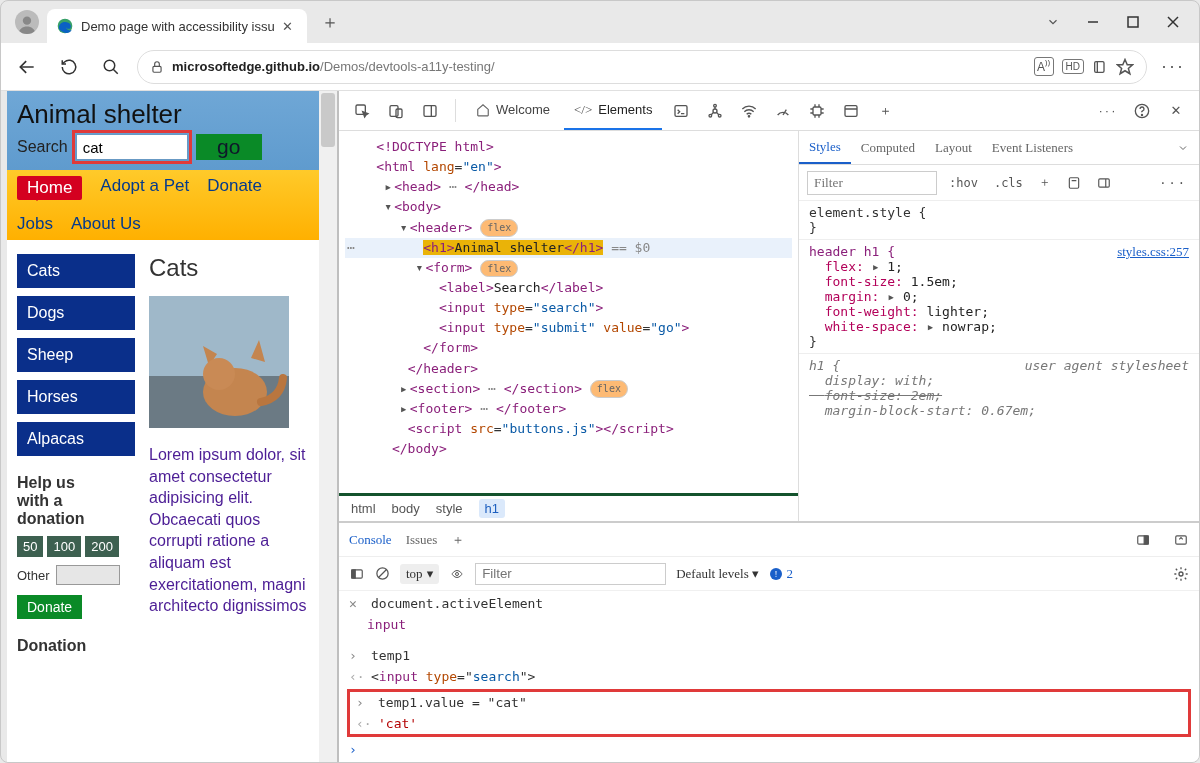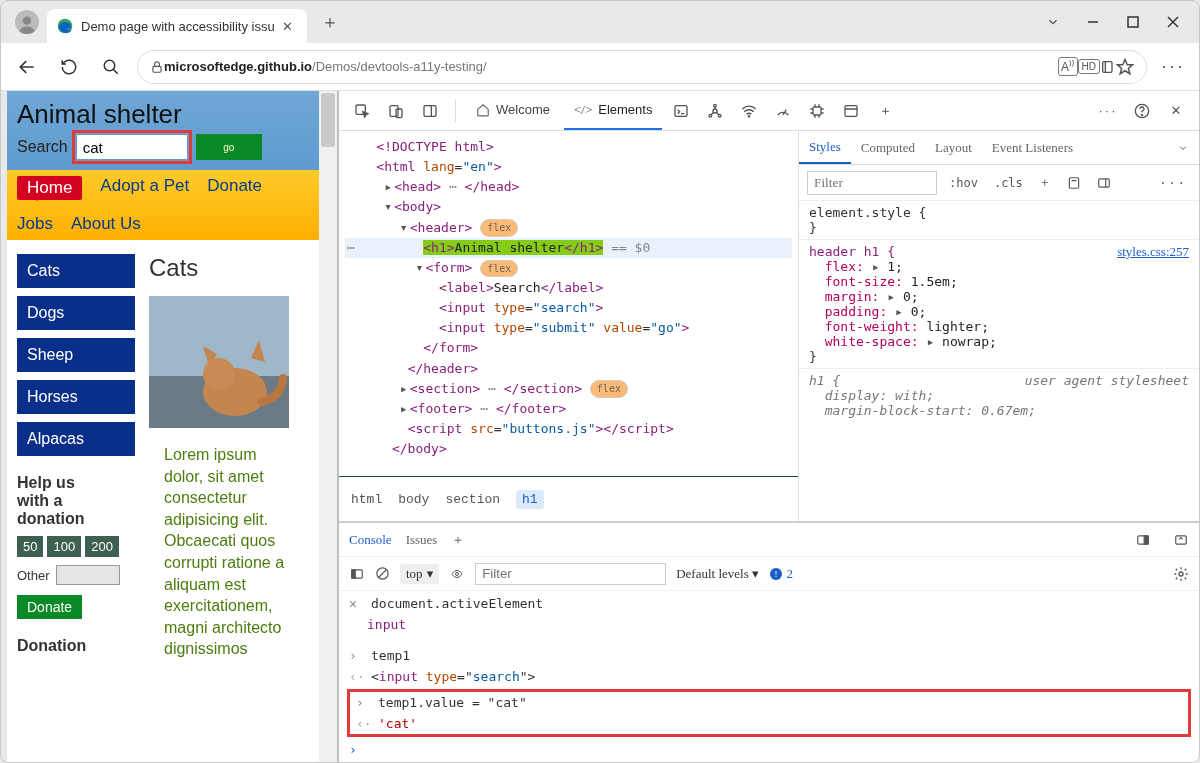--- a/index.html
+++ b/index.html
@@ -13,78 +13,78 @@
   .tab .favicon { margin-right:8px; }
   .tab .tabtitle { flex:1; white-space:nowrap; overflow:hidden; text-overflow:ellipsis; color:#333; }
   .tab .close { color:#555; padding:0 4px; }
   .newtab { width:34px; height:34px; display:flex; align-items:center; justify-content:center; color:#555; font-size:18px; margin-left:6px; }
   .spacer { flex:1; }
   .winbtn { width:40px; height:34px; display:flex; align-items:center; justify-content:center; color:#333; }
 
   
   .toolbar { height:48px; background:#fff; display:flex; align-items:center; padding:0 10px; gap:10px; border-bottom:1px solid #e0e0e0; }
   .tbtn { width:32px; height:32px; display:flex; align-items:center; justify-content:center; color:#555; border-radius:4px; }
-  .addr { flex:1; height:34px; border:1px solid #ddd; border-radius:17px; background:#fff; display:flex; align-items:center; padding:0 12px; }
+  .addr { flex:1; height:34px; border:1px solid #ddd; border-radius:17px; background:#fff; display:flex; align-items:center; padding:0 12px; gap:8px; }
   .addr .domain { font-weight:600; color:#222; }
   .addr .path { color:#777; }
 
   
   .content { flex:1; display:flex; min-height:0;padding-left:6px; }
 
   
   .page-wrap { width:330px; display:flex; }
   .page { width:312px; background:#fff; overflow:hidden; position:relative; font-family: Arial, sans-serif; }
   .page-scroll { width:18px; background:#f0f0f0; display:flex; flex-direction:column; align-items:center; }
   .page-scroll .thumb { width:14px; height:54px; background:#c9c9c9; border-radius:3px; margin-top:2px; }
   .page header { background:linear-gradient(#6fa7d6,#5f9bce); padding:6px 10px 10px 10px; color:#111; }
   .page header h1 { margin:2px 0 4px 0; font-weight:300; font-size:26px; color:#111; }
   .sf-row { display:flex; align-items:center; gap:8px; }
   .sf-row label { font-size:16px; color:#222; }
   .sf-row .searchbox { position:relative; }
   .sf-row input[type=text] { width:112px; height:26px; padding:2px 6px; font-size:15px; border:1px solid #6899c4; background:#fff; }
   .sf-hl { position:absolute; top:-4px; left:-4px; right:-4px; bottom:-4px; border:3px solid #e03a3a; pointer-events:none; }
-  .gobtn { background:#0a8a27; color:#fef9c3; border:none; height:26px; width:66px; font-size:10px; }
+  .gobtn { background:#0a8a27; color:#0f172a; border:none; height:26px; width:66px; font-size:21px; }
   .navbar { background:linear-gradient(#ffca2a,#ffb000); padding:6px 10px; display:flex; flex-wrap:wrap; gap:14px 18px; font-size:17px; color:#053a8c; }
   .navbar .home { background:#d40020; color:#fff; padding:2px 10px; border-radius:2px; position:relative; }
   .navbar .home::after { content:""; position:absolute; left:14px; bottom:-7px; border:6px solid transparent; border-top-color:#d40020; }
   .page-body { display:flex; padding:14px 10px 10px 10px; gap:14px; }
   .side { width:118px; }
   .side a.btn { display:block; background:#0a2f8a; color:#fff; padding:8px 10px; margin-bottom:8px; font-size:16px; }
   .side h3 { font-size:16px; margin:18px 0 8px 0; }
   .chiprow { display:flex; gap:4px; }
   .chip { background:#3d6050; color:#fff; padding:3px 6px; font-size:13px; }
   .otherrow { display:flex; align-items:center; gap:6px; margin-top:8px; font-size:13px; }
   .otherrow input { height:20px; width:64px; border:1px solid #999; background:#e6e6e6; }
   .donatebtn { margin-top:10px; padding:4px 10px; background:#0a8a27; color:#fff; border:none; font-size:14px; }
   .main { flex:1; }
   .main h2 { font-size:24px; margin:0 0 14px 0; font-weight:400; color:#333; }
   .catimg { width:140px; height:132px; background:#5e7c8c; display:flex; align-items:flex-end; justify-content:center; overflow:hidden; margin-bottom:16px; }
-  .main p { font-size:16px; line-height:1.35; color:#4d7c0f; margin:15px; }
+  .main p { font-size:16px; line-height:1.35; color:#4c1d95; margin:0; }
 
   
   .devtools { flex:1; display:flex; flex-direction:column; background:#fff; border-left:2px solid #bfbfbf; min-width:0; }
   .dt-top { height:40px; border-bottom:1px solid #ddd; display:flex; align-items:stretch; padding:0 8px; gap:4px; }
   .dt-ic { width:30px; display:flex; align-items:center; justify-content:center; color:#555; }
   .dt-tab { display:flex; align-items:center; padding:0 10px; gap:6px; color:#444; border-bottom:2px solid transparent; }
   .dt-tab.active { border-bottom:2px solid #1a73e8; color:#222; }
   .dt-row { flex:1; display:flex; min-height:0; }
 
   
   .dom { flex:1; min-width:0; display:flex; flex-direction:column; border-right:1px solid #ddd; }
   .dom-body { flex:1; overflow:hidden; font-family: Consolas, monospace; font-size:13px; padding:6px 6px 0 6px; line-height:1.55; }
   .ln { white-space:pre; }
   .twist { color:#555; display:inline-block; width:10px; }
   .tg { color:#8a1f7a; } .attn { color:#b34700; } .attv { color:#0a5aa6; } .txc { color:#222; }
   .dim { color:#888; }
   .pill { display:inline-block; background:#fdba74; border:1px solid #ccc; border-radius:9px; padding:0 6px; font-size:10px; color:#666; vertical-align:middle; }
   .hl-line { background:#e9f1fb; }
-  .hl-tag { background:#84cc16; }
+  .hl-tag { background:#eab308; }
   .ln .dots { position:absolute; left:2px; color:#888; }
   .dom .ln.rel { position:relative; }
-  .bc { height:45px; border-top:1px solid #14532d; display:flex; align-items:center; padding:0 12px; gap:16px; font-size:13px; color:#555;font-family:Liberation Mono, monospace; }
+  .bc { height:28px; border-top:3px solid #14532d; display:flex; align-items:center; padding:0 12px; gap:16px; font-size:13px; color:#555; }
   .bc .sel { background:#dbe9fb; color:#1d5fbf; padding:2px 6px; border-radius:3px; }
 
   
   .styles { width:400px; display:flex; flex-direction:column; font-family: Consolas, monospace; font-size:13px; }
   .styles-tabs { display:flex; align-items:center; height:34px; border-bottom:1px solid #ddd; font-family:"Segoe UI"; font-size:13px; }
   .styles-tabs .stab { padding:0 10px; color:#666; height:100%; display:flex; align-items:center; }
   .styles-tabs .stab.active { color:#1a5fc9; border-bottom:2px solid #1a5fc9; }
   .styles-tools { display:flex; align-items:center; height:36px; border-bottom:1px solid #eee; padding:0 8px; gap:8px; }
   .styles-tools input { height:24px; width:130px; border:1px solid #ccc; padding:0 6px; font-family:"Segoe UI"; }
   .mini { color:#555; font-size:12px; padding:0 4px; }
@@ -390,21 +390,21 @@
 <div class="ln">          <span class="tg">&lt;/form&gt;</span></div>
 <div class="ln">        <span class="tg">&lt;/header&gt;</span></div>
 <div class="ln">       <span class="twist">▸</span><span class="tg">&lt;section&gt;</span> <span class="dim">⋯</span> <span class="tg">&lt;/section&gt;</span> <span class="pill">flex</span></div>
 <div class="ln">       <span class="twist">▸</span><span class="tg">&lt;footer&gt;</span> <span class="dim">⋯</span> <span class="tg">&lt;/footer&gt;</span></div>
 <div class="ln">        <span class="tg">&lt;script</span> <span class="attn">src</span>=<span class="attv">"<span>buttons.js</span>"</span><span class="tg">&gt;&lt;/script&gt;</span></div>
 <div class="ln">      <span class="tg">&lt;/body&gt;</span></div>
           </div>
           <div class="bc">
             <span>html</span>
             <span>body</span>
-            <span>section</span>
+            <span>style</span>
             <span class="sel">h1</span>
           </div>
         </div>
 
         <div class="styles">
           <div class="styles-tabs">
             <div class="stab active">Styles</div>
             <div class="stab">Computed</div>
             <div class="stab">Layout</div>
             <div class="stab">Event Listeners</div>
@@ -436,27 +436,27 @@
             <span class="mini" style="letter-spacing:2px;">···</span>
           </div>
           <div class="styles-body">
             <div><span>element.style {</span></div>
             <div>}</div>
             <hr style="border:none;border-top:1px solid #eee; margin:4px -10px;">
             <div><span class="rule-link">styles.css:257</span><span class="rule-head">header h1 {</span></div>
             <div>&nbsp;&nbsp;<span class="prop">flex:</span> <span class="tri">▸</span> <span class="val">1;</span></div>
             <div>&nbsp;&nbsp;<span class="prop">font-size:</span> <span class="val">1.5em;</span></div>
             <div>&nbsp;&nbsp;<span class="prop">margin:</span> <span class="tri">▸</span> <span class="val">0;</span></div>
-            <div>&nbsp;&nbsp;<span class="prop">padding:</span> <span class="tri">▸</span> <span class="val">0;</span></div>
             <div>&nbsp;&nbsp;<span class="prop">font-weight:</span> <span class="val">lighter;</span></div>
             <div>&nbsp;&nbsp;<span class="prop">white-space:</span> <span class="tri">▸</span> <span class="val">nowrap;</span></div>
             <div>}</div>
             <hr style="border:none;border-top:1px solid #eee; margin:4px -10px;">
             <div><span class="ua" style="float:right;margin-left:36px;">user agent stylesheet</span><span class="rule-head ua">h1 {</span></div>
             <div class="ua">&nbsp;&nbsp;<span>display:</span> <span>with;</span></div>
+            <div class="ua struck">&nbsp;&nbsp;<span>font-size: 2em;</span></div>
             <div class="ua">&nbsp;&nbsp;<span>margin-block-start: 0.67em;</span></div>
           </div>
         </div>
       </div>
 
       <div class="drawer">
         <div class="drawer-tabs">
           <span class="dtab active">Console</span>
           <span class="dtab">Issues</span>
           <span style="color:#666;">＋</span>

